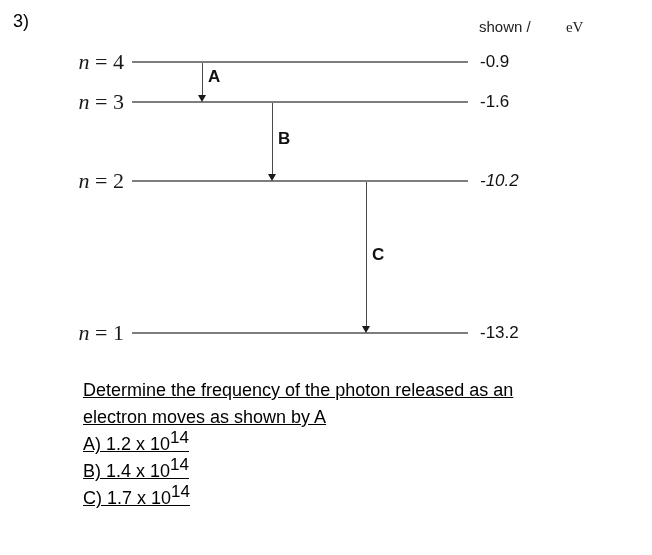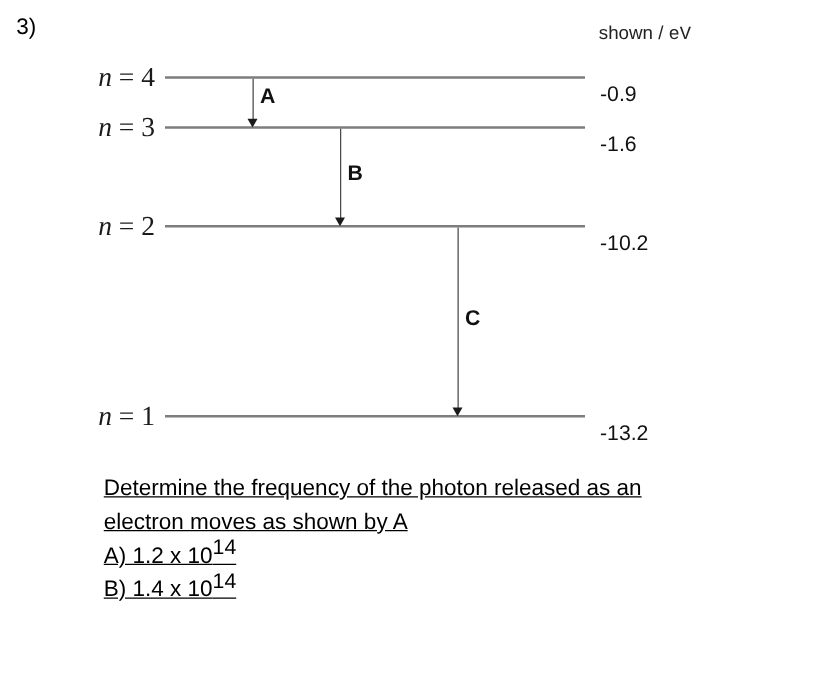--- a/index.html
+++ b/index.html
@@ -41,30 +41,29 @@
   .level-label .sym { font-style: italic; }
   
   .energy-value {
     position: absolute;
     left: 480px;
     height: 22px;
     line-height: 22px;
     font-size: 17px;
     color: #111111;
     white-space: nowrap;
-    margin-top: 14px;
   }
   .energy-header {
     position: absolute;
     left: 479px; top: 18px;
     font-size: 15px;
     color: #222222;
     white-space: nowrap;
   }
-  .energy-header .unit { font-family: Liberation Mono, monospace; }
+  .energy-header .unit { font-family: Liberation Serif, serif; margin-left: 31px; }
   
   .arrow { position: absolute; width: 9px; }
   .arrow .shaft {
     position: absolute;
     left: 4px; top: 0; bottom: 5px;
     width: 1px;
     background: #4a4a4a;
   }
   .arrow .head {
     position: absolute;
@@ -123,21 +122,21 @@
     <div class="level-line" style="top:101px;"></div>
     <div class="level-label" style="top:92px;">
       <span class="sym">n</span><span> = 3</span>
     </div>
     <div class="energy-value" style="top:91px;">-1.6</div>
 
     <div class="level-line" style="top:180px;"></div>
     <div class="level-label" style="top:171px;">
       <span class="sym">n</span><span> = 2</span>
     </div>
-    <div class="energy-value" style="top:170px;">-10.2</div>
+    <div class="energy-value" style="top:170px;font-style:italic;">-10.2</div>
 
     <div class="level-line" style="top:332px;"></div>
     <div class="level-label" style="top:323px;">
       <span class="sym">n</span><span> = 1</span>
     </div>
     <div class="energy-value" style="top:322px;">-13.2</div>
 
     <div class="arrow" style="left:198px; top:63px; height:39px;">
       <div class="shaft"></div>
       <div class="head"></div>
@@ -156,15 +155,16 @@
     </div>
     <div class="arrow-label" style="left:372px; top:245px;">C</div>
 
   </div>
 
   <div class="question">
     <span class="line">Determine the frequency of the photon released as an</span>
     <span class="line">electron moves as shown by A</span>
     <span class="line"><span>A) 1.2 x 10</span><sup>14</sup></span>
     <span class="line"><span>B) 1.4 x 10</span><sup>14</sup></span>
+    <span class="line"><span>C) 1.7 x 10</span><sup>14</sup></span>
   </div>
 
 </div>
 
 </body></html>

